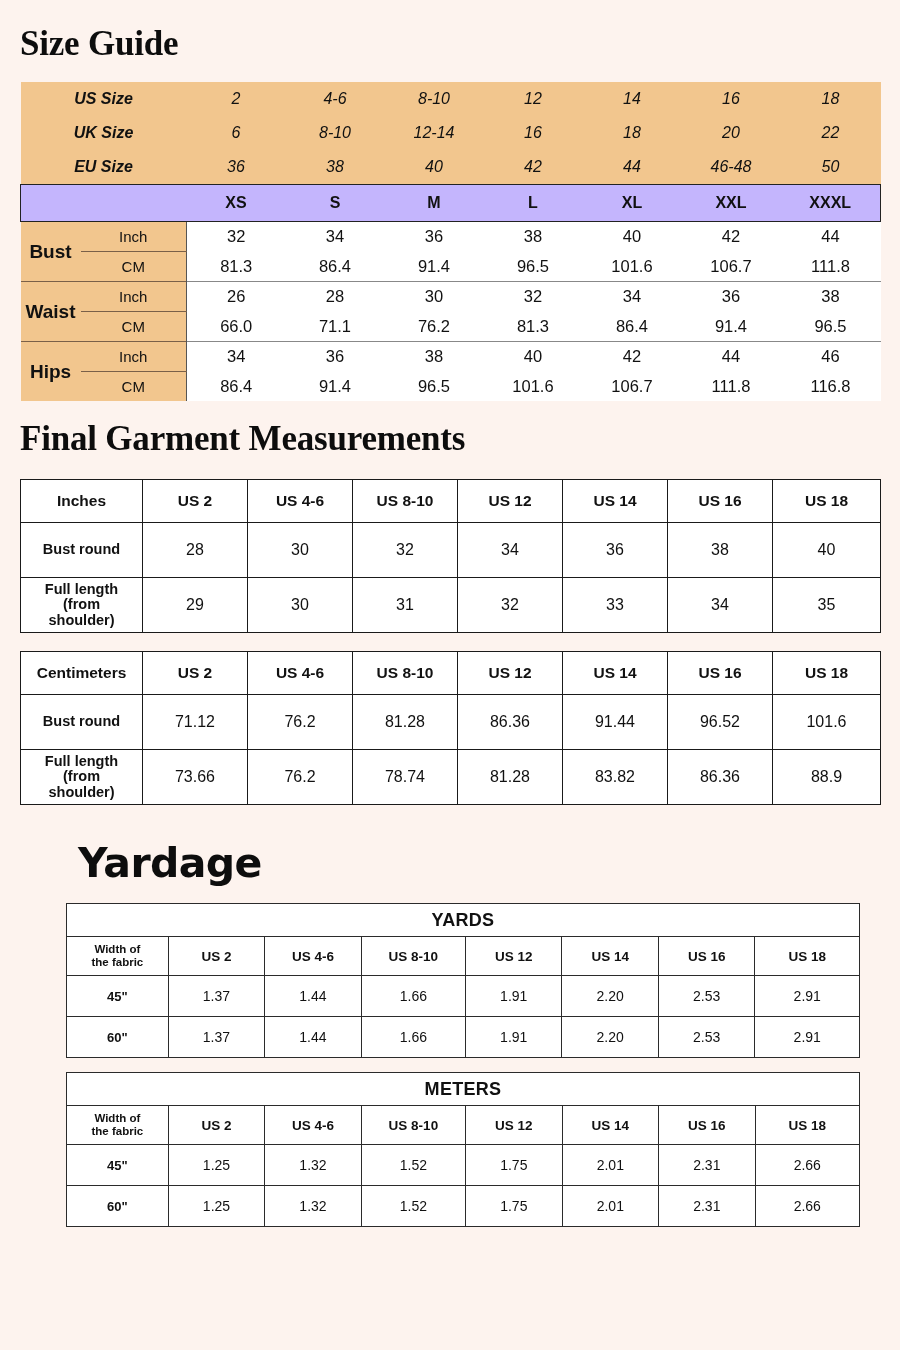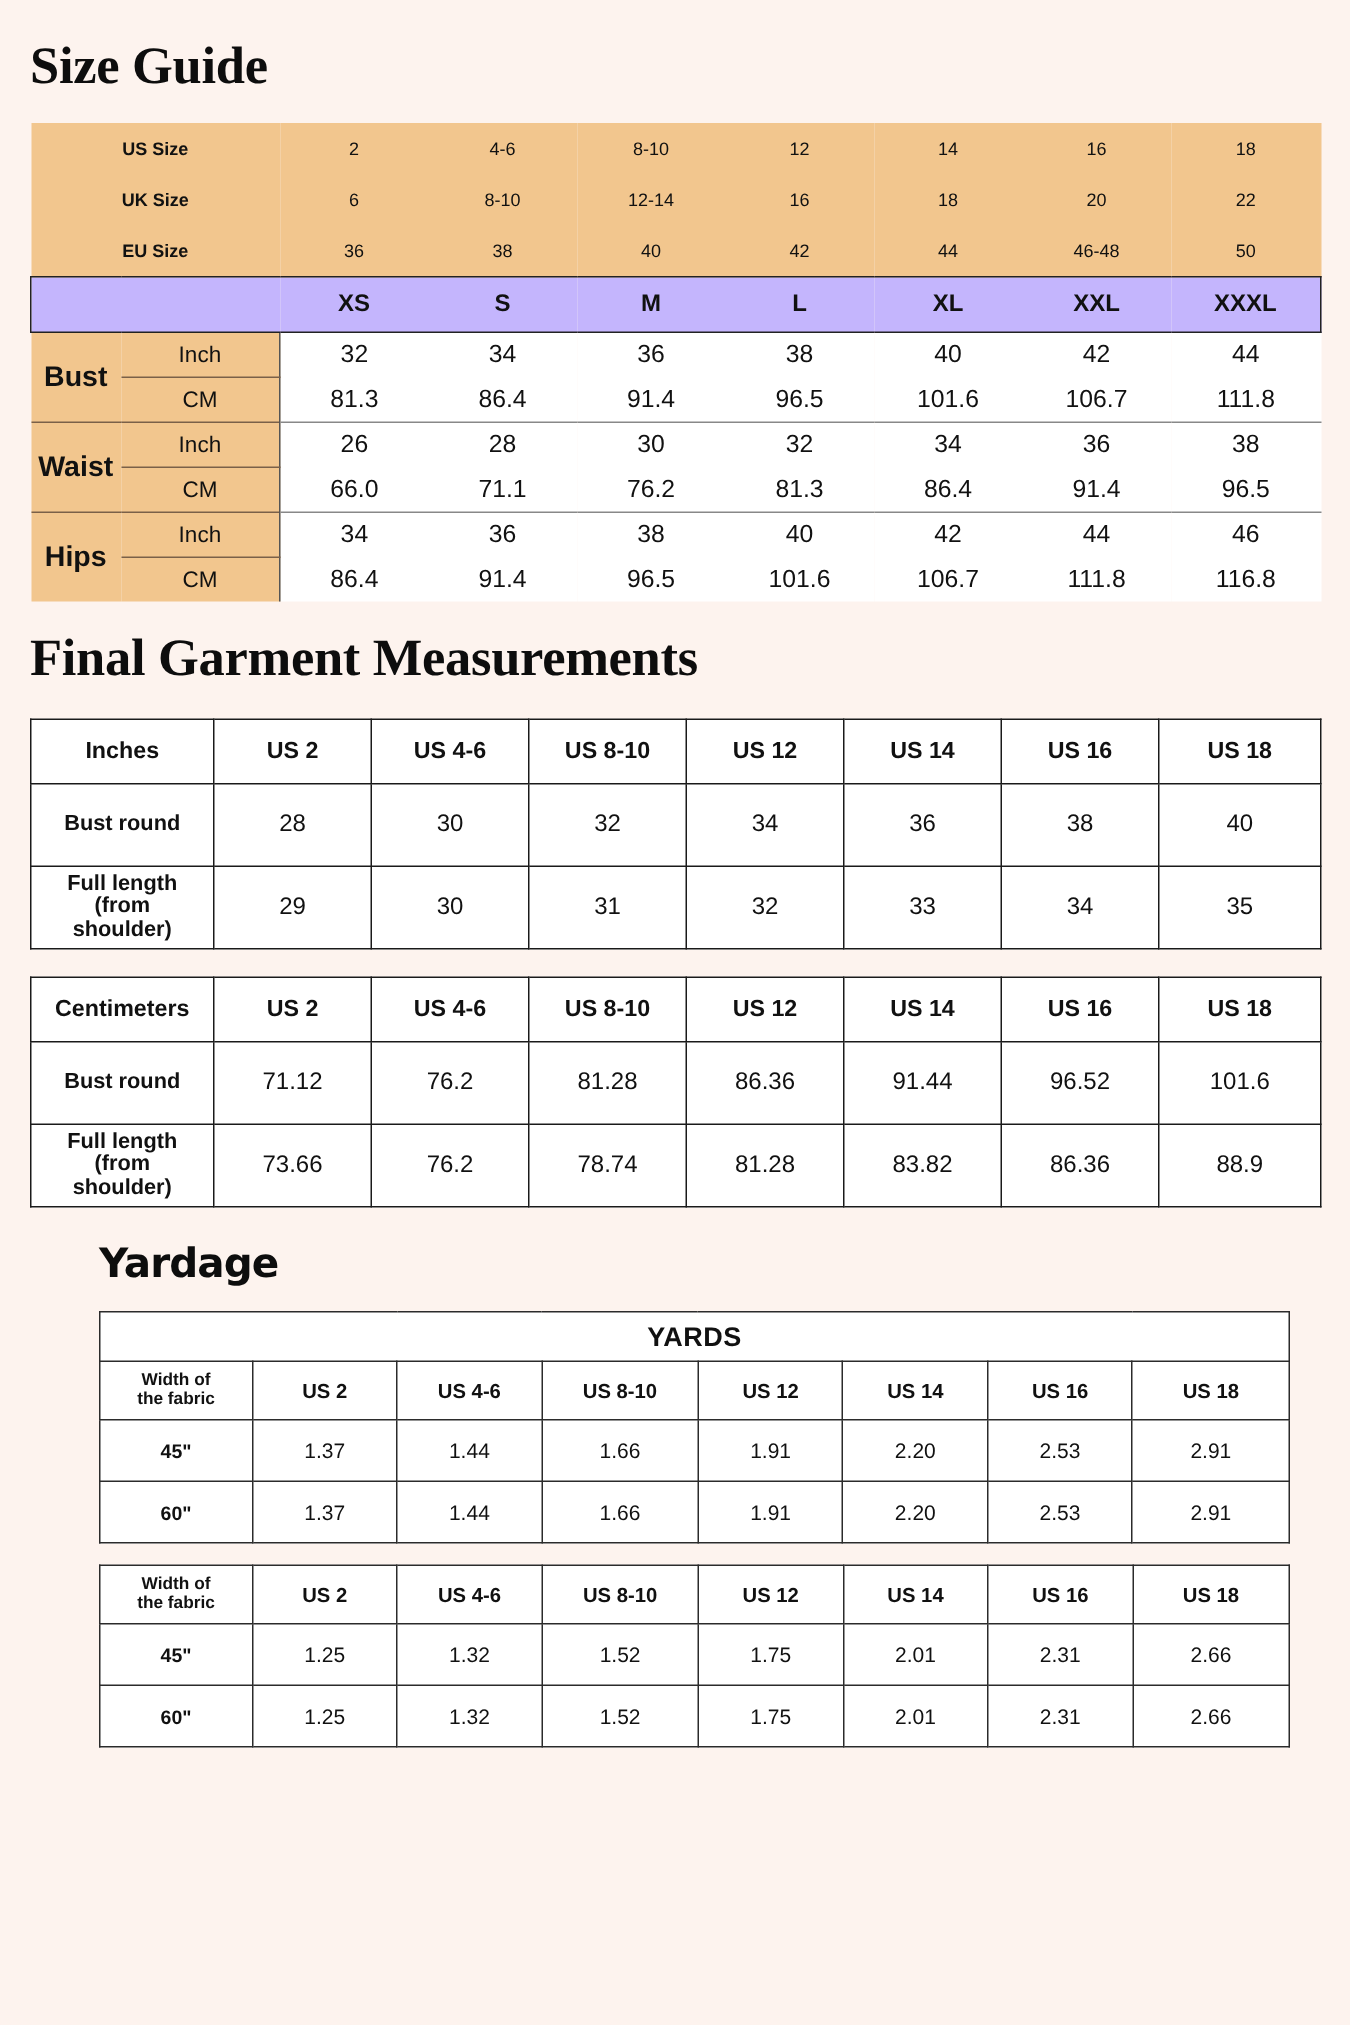--- a/index.html
+++ b/index.html
@@ -30,23 +30,23 @@
     letter-spacing: -0.2px;
     margin: 0;
     color: #0d0d0d;
   }
   .title-size-guide { padding-top: 24px; }
   .title-final { padding-top: 18px; }
 
   h2.sans-title {
     font-family: "DejaVu Sans", "Liberation Sans", sans-serif;
     font-weight: bold;
-    font-size: 27px;
+    font-size: 41px;
     letter-spacing: -0.6px;
-    margin: 0;
+    margin: 12px;
     color: #0d0d0d;
   }
 
   
   table {
     border-collapse: collapse;
     table-layout: fixed;
   }
   .sg-table {
     width: 860px;
@@ -56,22 +56,23 @@
   .sg-table td, .sg-table th {
     padding: 0;
     text-align: center;
     vertical-align: middle;
   }
   .sg-band {
     background: #f2c68e;
   }
   .sg-band td {
     height: 34px;
-    font-size: 12px;
+    font-size: 16px;
     color: #111;
+    font-style: italic;
   }
   .sg-band td.lbl {
     font-weight: bold;
     text-align: center;
   }
   .sg-sizehead td {
     height: 36px;
     background: #c4b5fd;
     font-weight: bold;
     font-size: 16px;
@@ -510,20 +511,23 @@
           <col style="width:78px">
             <col style="width:74px">
             <col style="width:74px">
             <col style="width:80px">
           <col style="width:74px">
             <col style="width:74px">
             <col style="width:74px">
             <col style="width:80px">
         </colgroup>
         <thead>
+          <tr>
+              <td class="unit-title" colspan="8">METERS</td>
+            </tr>
           <tr id="y-meters-head">
               <td class="widthlbl">Width of<br>the fabric</td>
               <td class="colhead">US 2</td>
               <td class="colhead">US 4-6</td>
               <td class="colhead">US 8-10</td>
               <td class="colhead">US 12</td>
               <td class="colhead">US 14</td>
               <td class="colhead">US 16</td>
               <td class="colhead">US 18</td>
             </tr>

